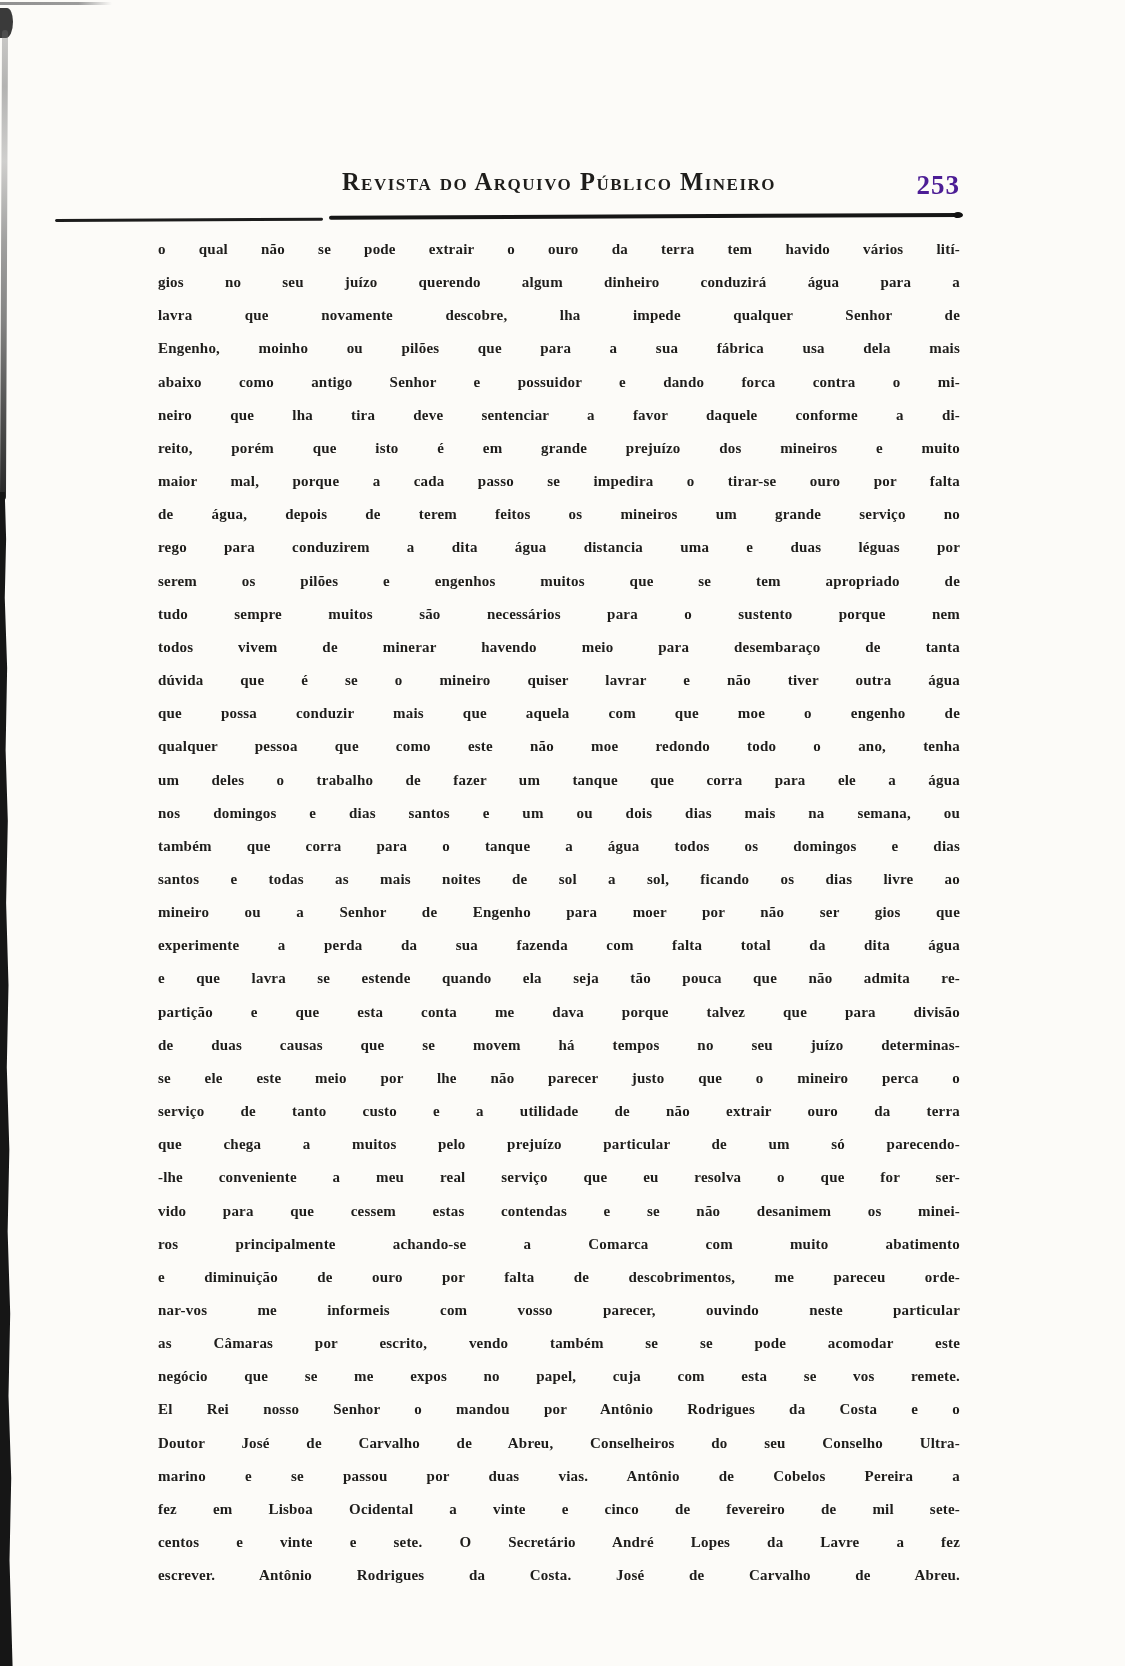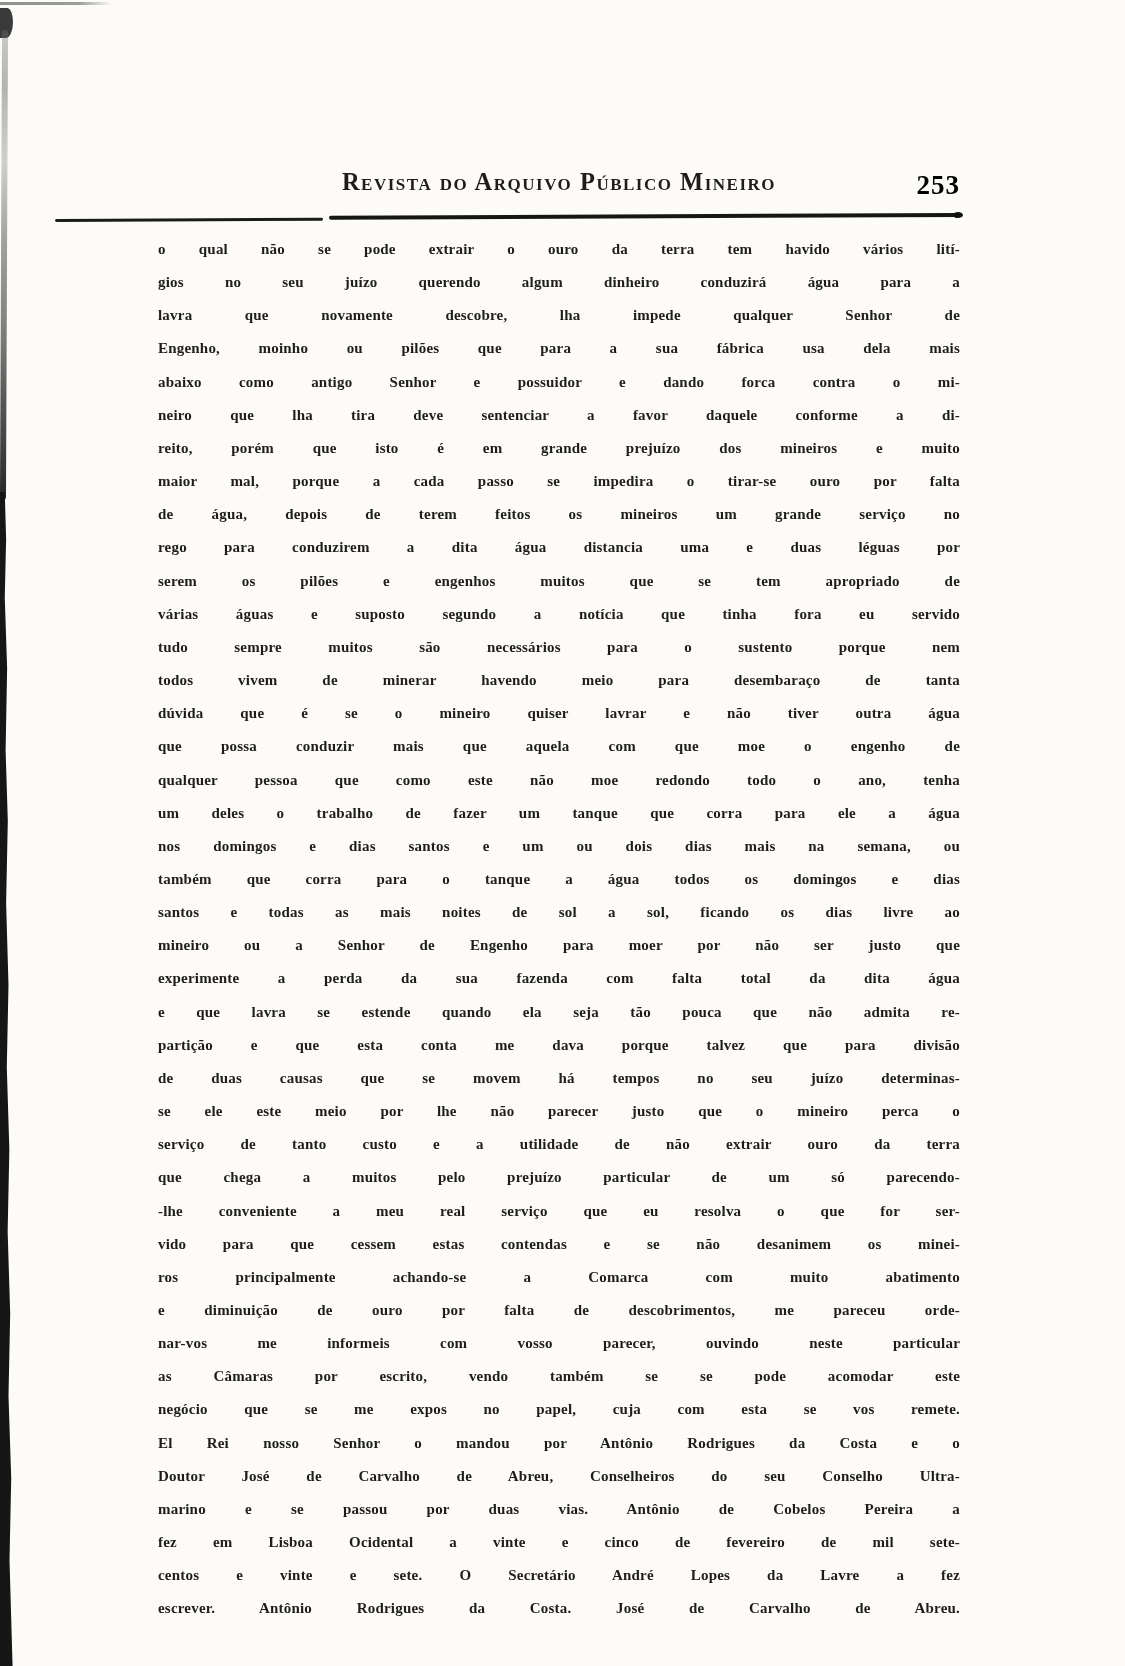--- a/index.html
+++ b/index.html
@@ -50,21 +50,21 @@
   .journal {
     width: 100%; text-align: center;
     font-variant: small-caps;
     font-weight: 700;
     font-size: 24.5px;
     letter-spacing: 1.5px;
     color: #1e1d1b;
   }
   .pagenum {
     position: absolute; right: 0; top: 2px;
-    font-weight: 700; font-size: 27px; color: #000000;
+    font-weight: 700; font-size: 27px; color: #4c1d95;
     letter-spacing: 1px;
   }
 
   
   .rule-wrap {
     position: absolute; left: 55px; top: 213px; width: 907px; height: 6px;
     transform: rotate(-0.25deg); transform-origin: right center;
     display: flex; gap: 6px; align-items: flex-start;
   }
   .rule-a { width: 268px; height: 3px; margin-top: 1.5px; background: #1c1c1c; border-radius: 2px; }
@@ -114,31 +114,30 @@
     <div class="line">gios no seu juízo querendo algum dinheiro conduzirá água para a</div>
     <div class="line">lavra que novamente descobre, lha impede qualquer Senhor de</div>
     <div class="line">Engenho, moinho ou pilões que para a sua fábrica usa dela mais</div>
     <div class="line">abaixo como antigo Senhor e possuidor e dando forca contra o mi-</div>
     <div class="line">neiro que lha tira deve sentenciar a favor daquele conforme a di-</div>
     <div class="line">reito, porém que isto é em grande prejuízo dos mineiros e muito</div>
     <div class="line">maior mal, porque a cada passo se impedira o tirar-se ouro por falta</div>
     <div class="line">de água, depois de terem feitos os mineiros um grande serviço no</div>
     <div class="line">rego para conduzirem a dita água distancia uma e duas léguas por</div>
     <div class="line">serem os pilões e engenhos muitos que se tem apropriado de</div>
-    <div class="line">várias águas e suposto segundo a notícia que tinha fora eu servido</div>
     <div class="line">tudo sempre muitos são necessários para o sustento porque nem</div>
     <div class="line">todos vivem de minerar havendo meio para desembaraço de tanta</div>
     <div class="line">dúvida que é se o mineiro quiser lavrar e não tiver outra água</div>
     <div class="line">que possa conduzir mais que aquela com que moe o engenho de</div>
     <div class="line">qualquer pessoa que como este não moe redondo todo o ano, tenha</div>
     <div class="line">um deles o trabalho de fazer um tanque que corra para ele a água</div>
     <div class="line">nos domingos e dias santos e um ou dois dias mais na semana, ou</div>
     <div class="line">também que corra para o tanque a água todos os domingos e dias</div>
     <div class="line">santos e todas as mais noites de sol a sol, ficando os dias livre ao</div>
-    <div class="line">mineiro ou a Senhor de Engenho para moer por não ser justo que</div>
+    <div class="line">mineiro ou a Senhor de Engenho para moer por não ser gios que</div>
     <div class="line">experimente a perda da sua fazenda com falta total da dita água</div>
     <div class="line">e que lavra se estende quando ela seja tão pouca que não admita re-</div>
     <div class="line">partição e que esta conta me dava porque talvez que para divisão</div>
     <div class="line">de duas causas que se movem há tempos no seu juízo determinas-</div>
     <div class="line">se ele este meio por lhe não parecer justo que o mineiro perca o</div>
     <div class="line">serviço de tanto custo e a utilidade de não extrair ouro da terra</div>
     <div class="line">que chega a muitos pelo prejuízo particular de um só parecendo-</div>
     <div class="line">-lhe conveniente a meu real serviço que eu resolva o que for ser-</div>
     <div class="line">vido para que cessem estas contendas e se não desanimem os minei-</div>
     <div class="line">ros principalmente achando-se a Comarca com muito abatimento</div>

